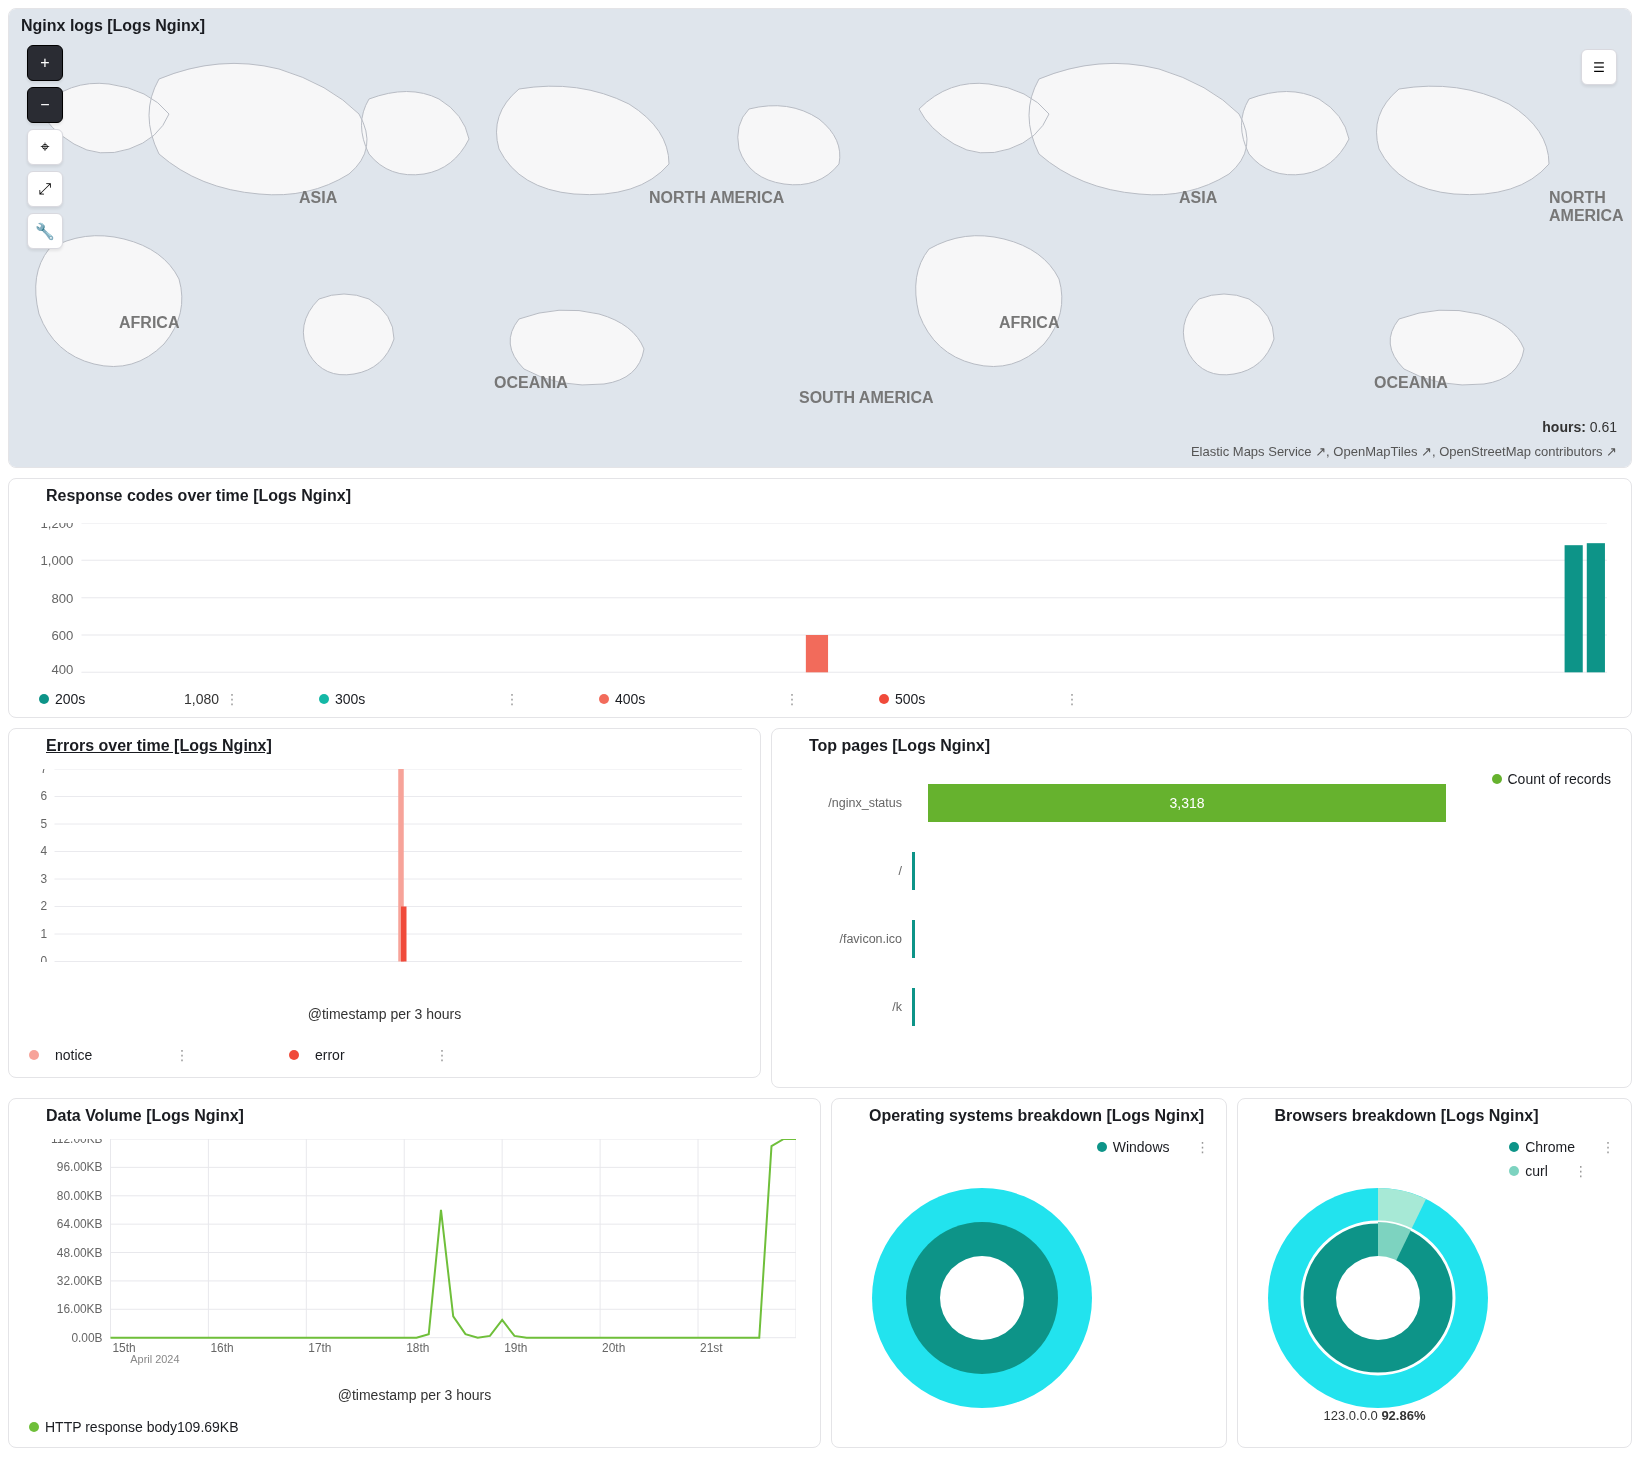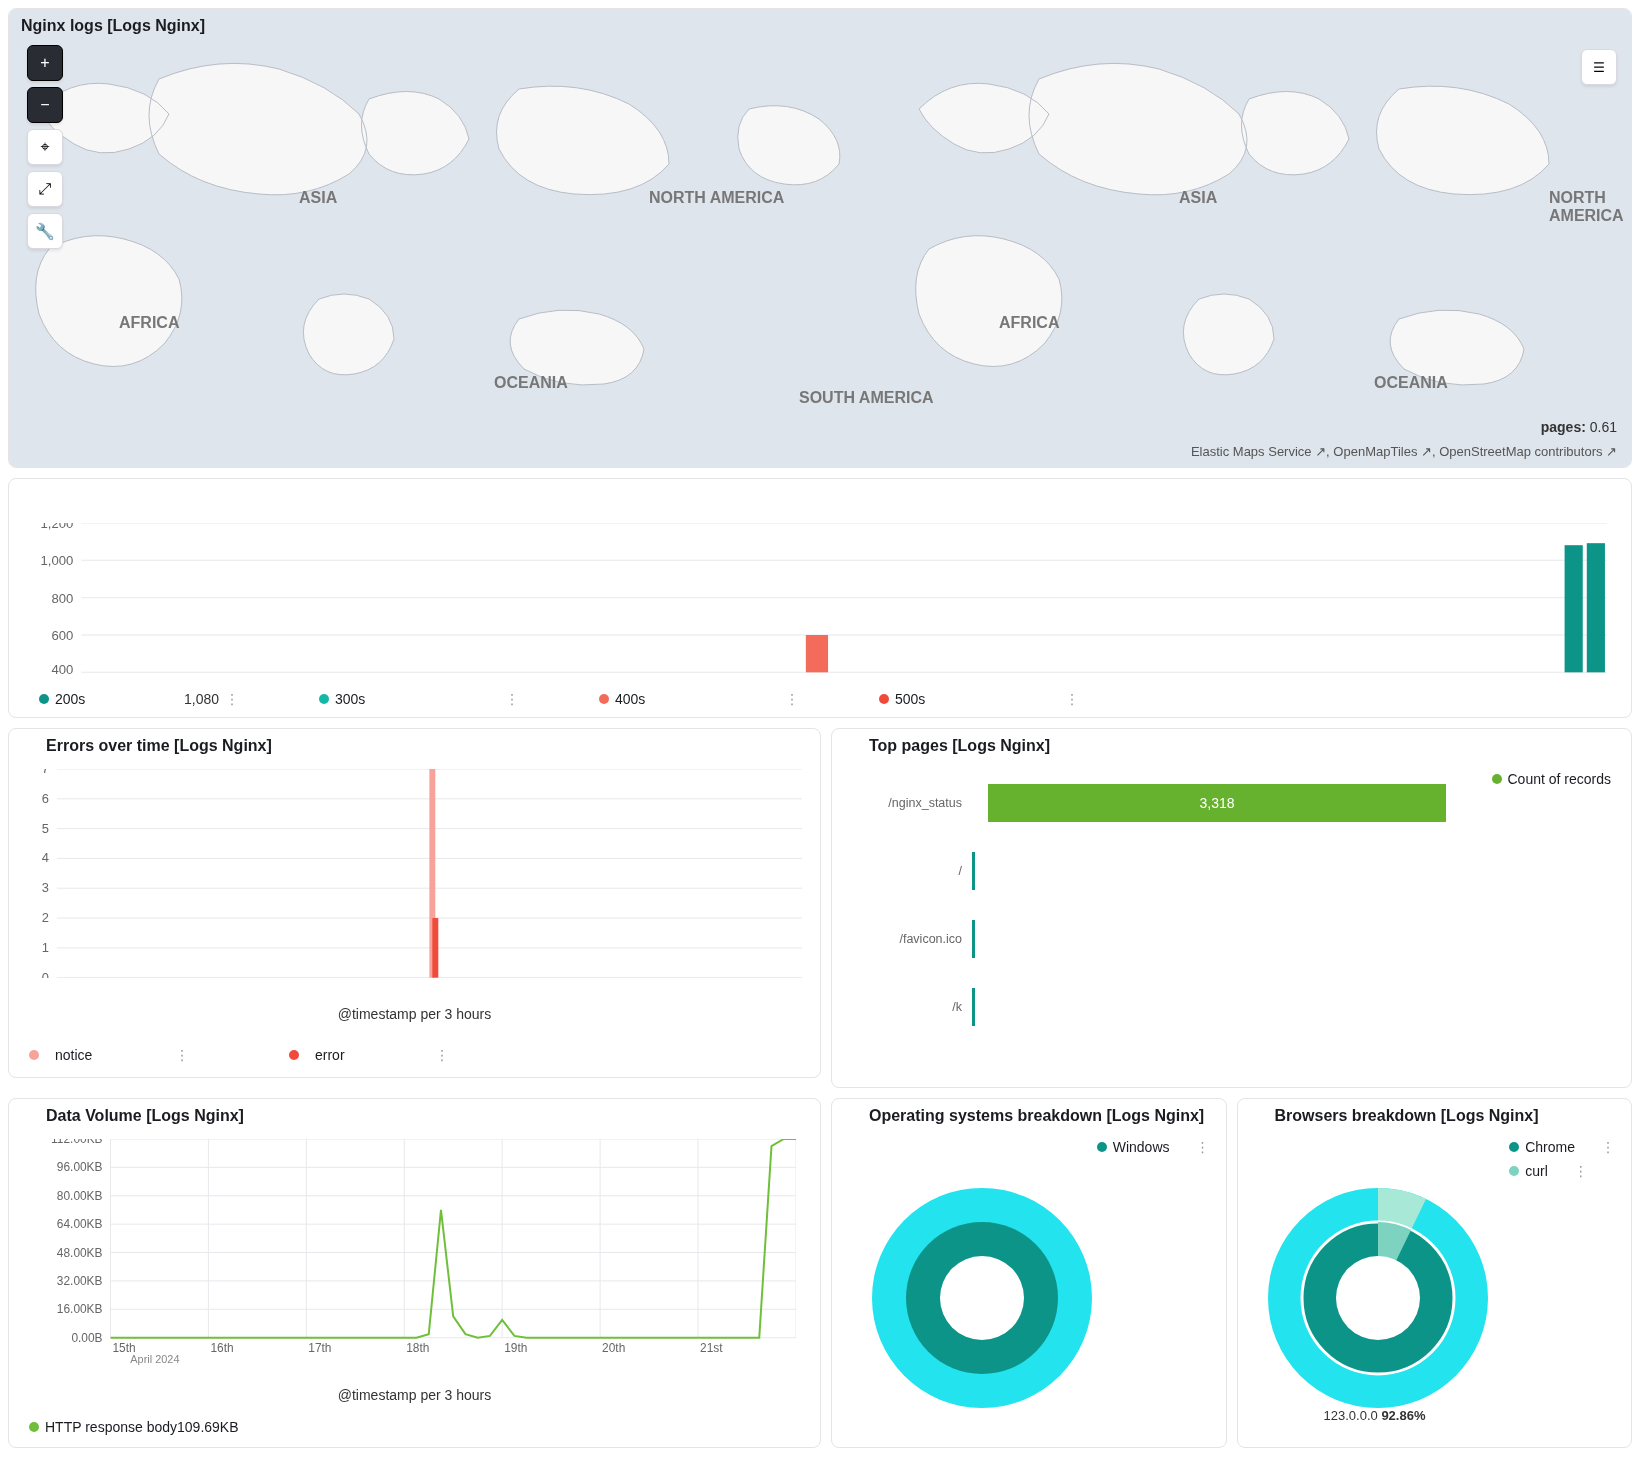--- a/index.html
+++ b/index.html
@@ -32,21 +32,21 @@
   .resp-chart { position:absolute; left:24px; right:24px; top:44px; bottom:44px; }
   .resp-grid line { stroke:#e8e8ec; }
   .resp-axis { font-size:13px; fill:#666; }
   .resp-legend { position:absolute; left:30px; bottom:10px; font-size:14px; display:flex; gap:80px; align-items:center; }
   .resp-legend .item { display:flex; align-items:center; gap:6px; min-width:200px; }
   .resp-legend .dot { width:10px; height:10px; border-radius:50%; display:inline-block; }
   .resp-legend .val { color:#333; }
   .mini-menu { color:#999; cursor:pointer; }
 
   
-  #errors-panel { width:813px; height:350px; }
+  #errors-panel { width:753px; height:350px;text-decoration:underline; }
   .errors-chart { position:absolute; left:18px; right:18px; top:40px; bottom:78px; }
   .errors-xlabel { position:absolute; left:0; right:0; bottom:55px; text-align:center; font-size:14px; color:#333; }
   .errors-legend { position:absolute; left:20px; bottom:14px; font-size:14px; display:flex; gap:100px; }
   .errors-legend .item { display:flex; align-items:center; gap:16px; min-width:160px; }
 
   
   #top-panel { flex:1; height:360px; }
   .top-chart { position:absolute; left:20px; right:185px; top:40px; bottom:10px; }
   .top-row { display:flex; align-items:center; height:68px; }
   .top-cat { width:120px; text-align:right; font-size:12.5px; color:#666; padding-right:10px; }
@@ -125,33 +125,34 @@
           <span>⤢</span>
         </button>
       <button>
           <span>🔧</span>
         </button>
     </div>
     <button class="layers-btn">
         <span>☰</span>
       </button>
     <div class="zoom-txt">
-      <b>pages:</b>
+      <b>hours:</b>
       <span>0.61</span>
     </div>
     <div class="attribution">
       <a href="#"><span>Elastic Maps Service</span> <span>↗</span></a>,
       <a href="#"><span>OpenMapTiles</span> <span>↗</span></a>,
       <a href="#"><span>OpenStreetMap contributors</span> <span>↗</span></a>
     </div>
   </div>
 </div>
 
 <div class="row">
   <div id="resp-panel" class="panel">
+    <div class="panel-title">Response codes over time [Logs Nginx]</div>
     <svg class="resp-chart" viewBox="0 0 1560 150" preserveAspectRatio="none">
       <g class="resp-grid">
         <line x1="48" y1="0" x2="1560" y2="0"></line>
         <line x1="48" y1="37" x2="1560" y2="37"></line>
         <line x1="48" y1="74" x2="1560" y2="74"></line>
         <line x1="48" y1="111" x2="1560" y2="111"></line>
         <line x1="48" y1="148" x2="1560" y2="148"></line>
       </g>
       <text id="yt4" x="40" y="5" text-anchor="end" class="resp-axis">1,200</text>
       <text id="yt3" x="40" y="42" text-anchor="end" class="resp-axis">1,000</text>

